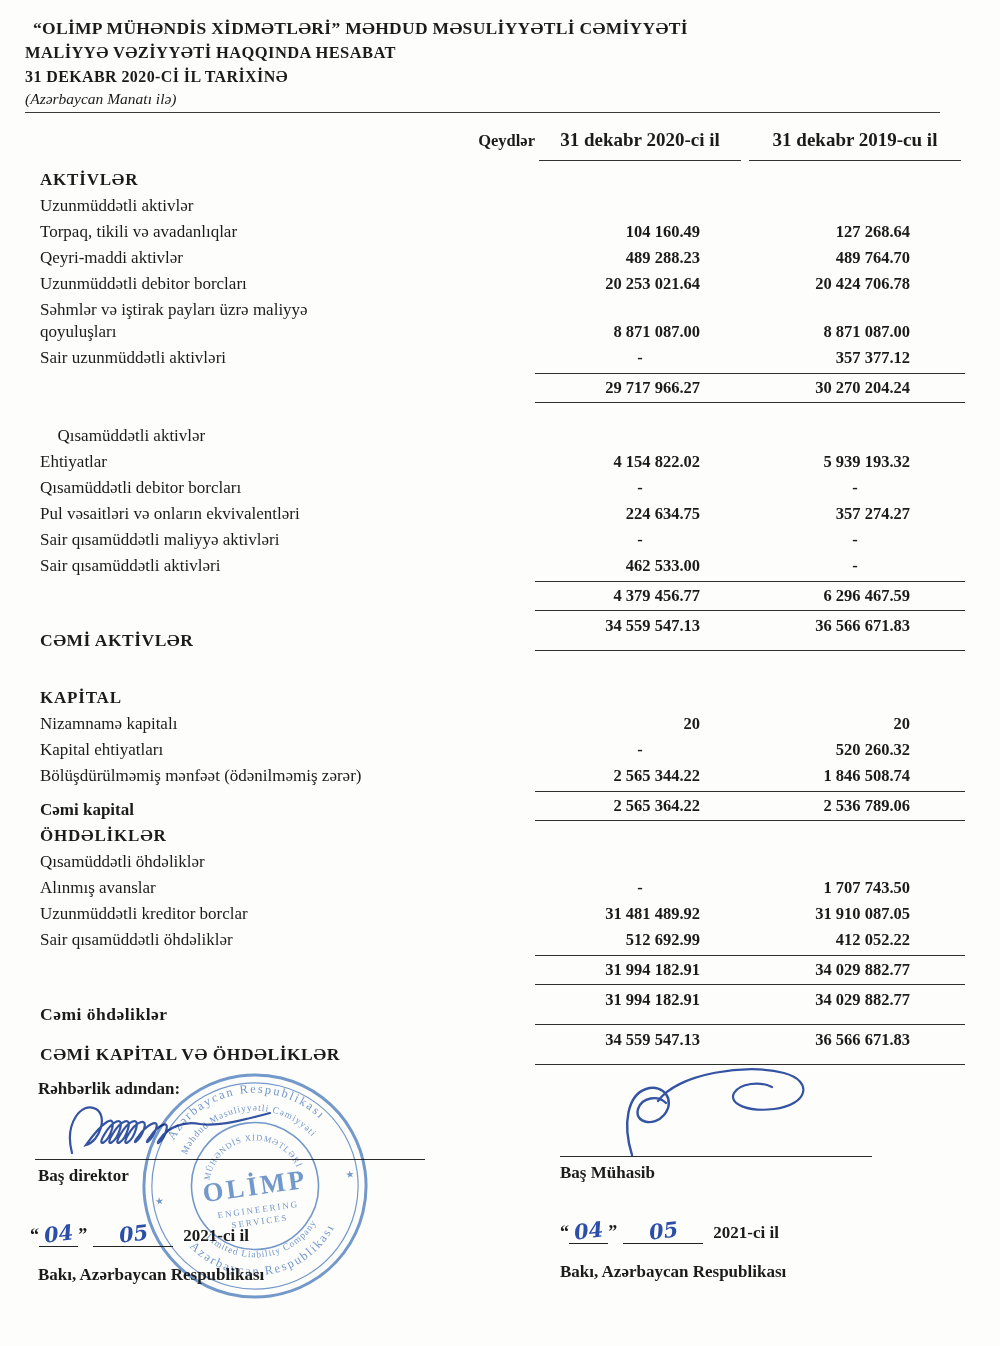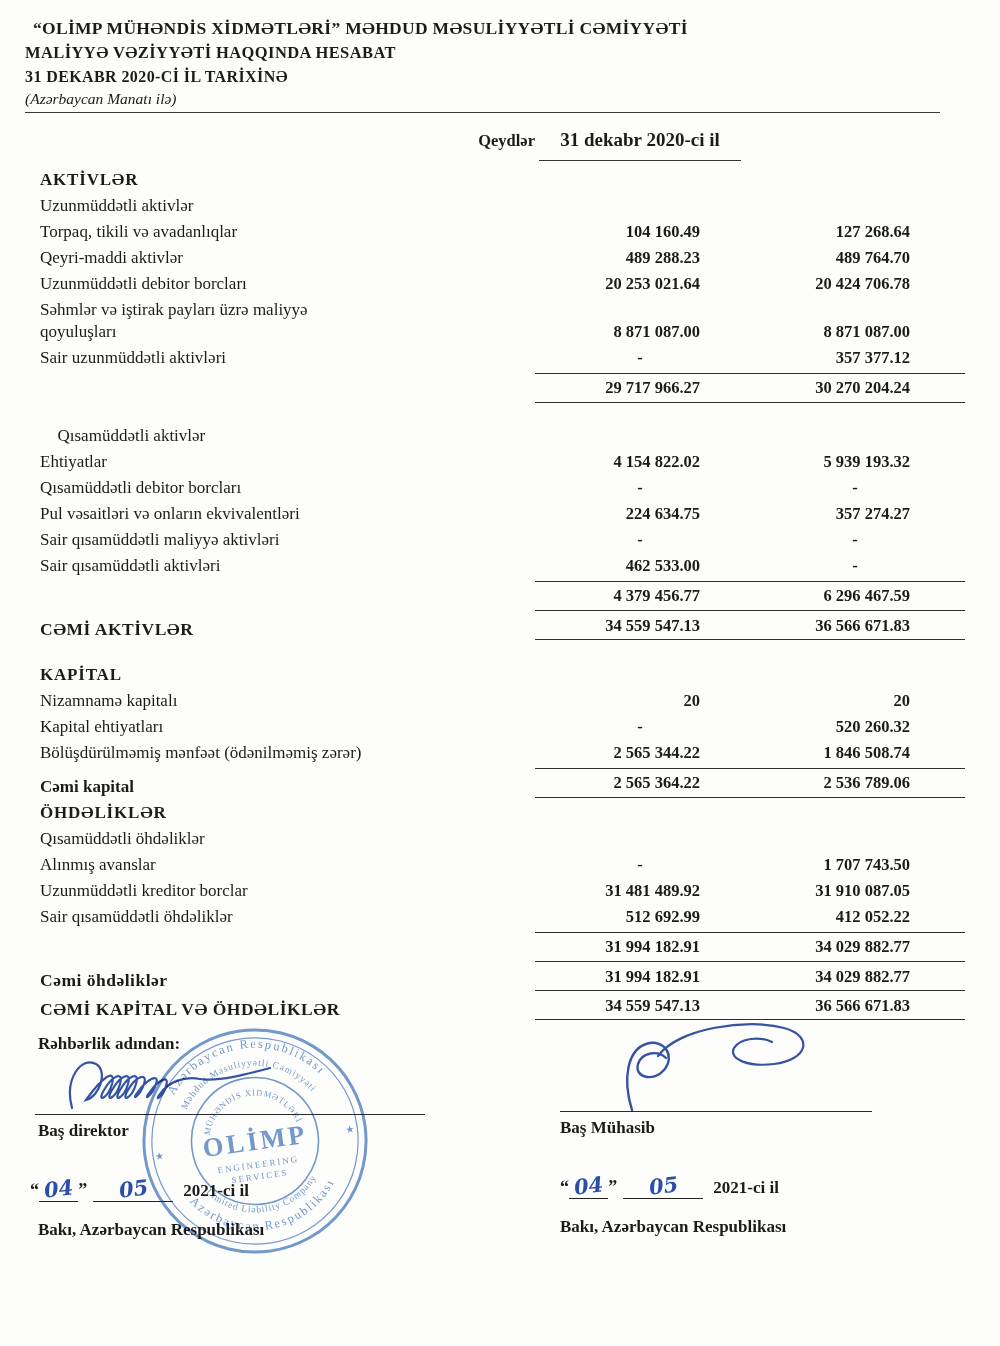--- a/index.html
+++ b/index.html
@@ -32,23 +32,23 @@
   .notes{width:105px;font-size:16.5px;text-align:center;}
   .vals{width:430px;display:flex;}
   .val{font-size:16.5px;font-weight:bold;line-height:22px;box-sizing:border-box;}
   .v2020{width:210px;text-align:right;padding-right:45px;}
   .v2019{width:220px;text-align:right;padding-right:55px;}
   .val.dash{text-align:center;padding-right:0;}
   .section .label{font-weight:bold;letter-spacing:.8px;}
   .subtotal .label{font-weight:bold;}
   .subtotal .vals{border-top:1.6px solid #2e2e2e;border-bottom:1.6px solid #2e2e2e;padding:3px 0;}
   .total .label{font-weight:bold;letter-spacing:.5px;font-size:17.5px;}
-  .total .vals{border-bottom:1.6px solid #2e2e2e;padding-bottom:2px;}
+  .total .vals{border-bottom:1.6px solid #2e2e2e;padding-bottom:13px;}
   .gap-sm{margin-top:18px;justify-content:center;}
-  .gap-lg{margin-top:20px;align-items:flex-end;}
+  .gap-lg{margin-top:32px;align-items:flex-end;}
   
   .thead{align-items:flex-end;margin-bottom:4px;}
   .thead .notes{font-weight:bold;font-size:16.5px;padding-bottom:10px;text-align:right;}
   .thead .val{padding:0 4px;text-align:center;}
   .hcell{display:block;text-align:center;border-bottom:1.6px solid #333;
          padding-bottom:9px;font-weight:bold;font-size:19px;}
   
   .footer{position:relative;height:306px;}
   .footer .abs{position:absolute;}
   .reps{left:38px;top:12px;font-size:17px;font-weight:bold;}
@@ -88,20 +88,23 @@
     <div class="note">(Azərbaycan Manatı ilə)</div>
   </div>
 
   <div class="table">
     <div class="row thead">
       <div class="cell label"></div>
       <div class="cell notes">Qeydlər</div>
       <div class="vals">
         <div class="val v2020">
           <span class="hcell">31 dekabr 2020-ci il</span>
+        </div>
+        <div class="val v2019">
+          <span class="hcell">31 dekabr 2019-cu il</span>
         </div>
       </div>
     </div>
     <div id="rows">
         <div class="row section">
           <div class="cell label">AKTİVLƏR</div>
           <div class="cell notes"></div>
           <div class="vals">
             <div class="val v2020"></div>
             <div class="val v2019"></div>

